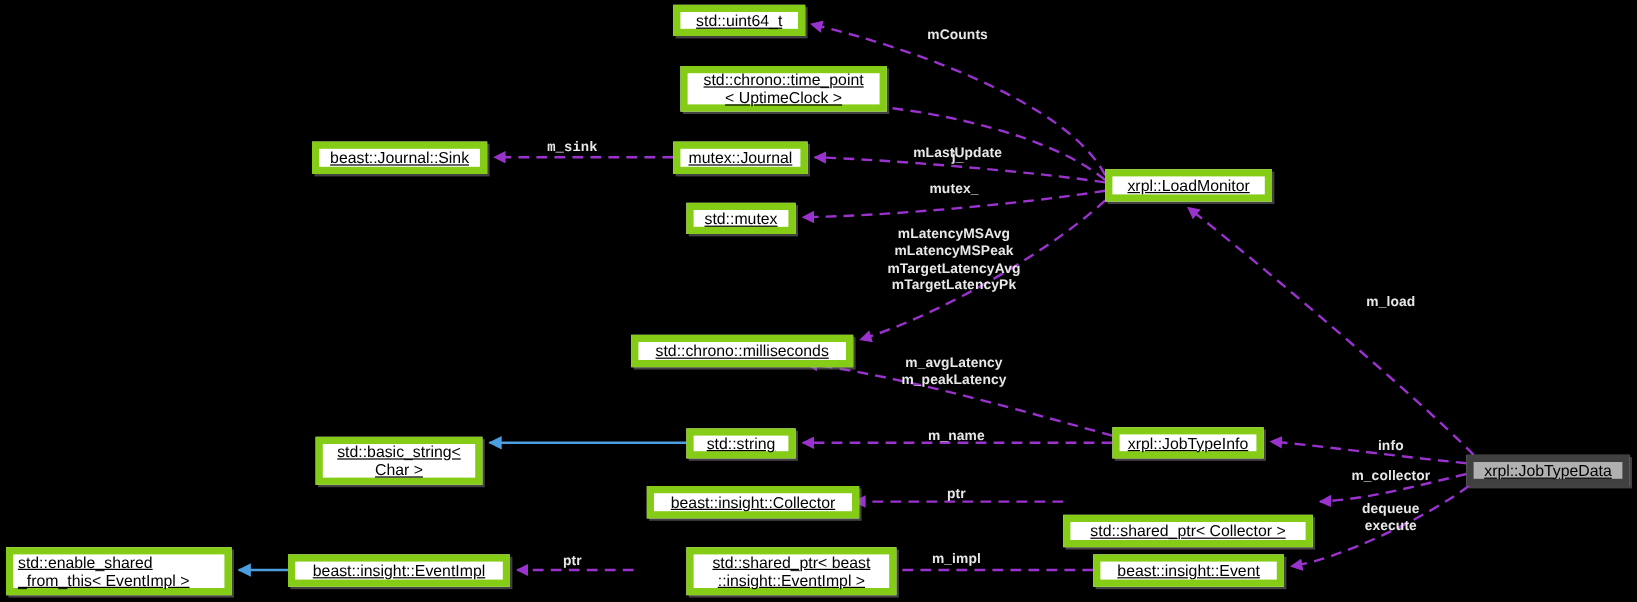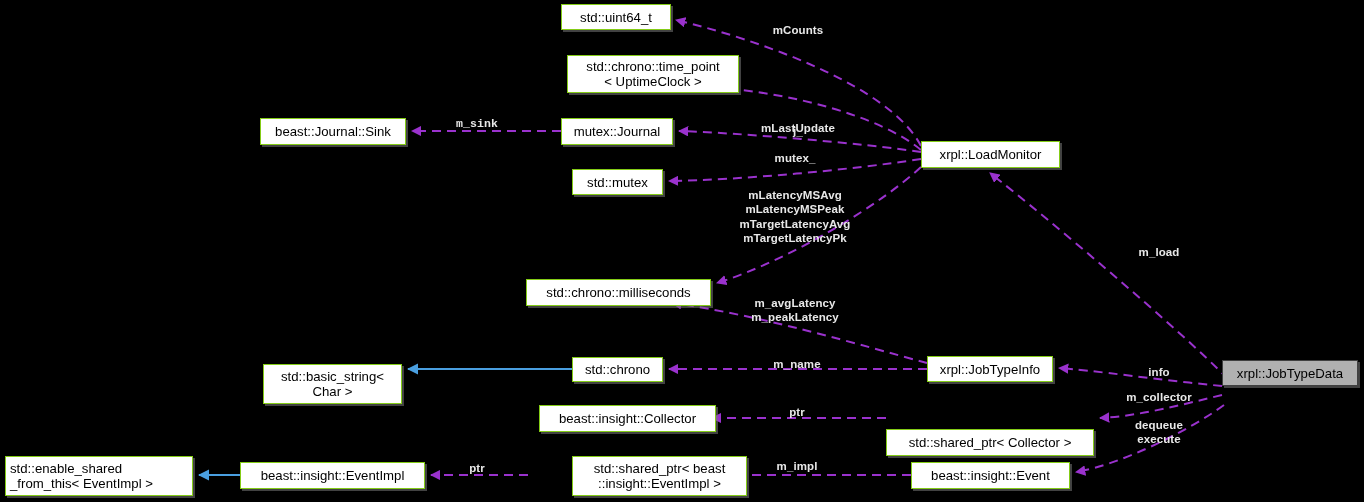--- a/index.html
+++ b/index.html
@@ -20,32 +20,33 @@
     left: 0;
     top: 0;
     width: 1364px;
     height: 502px;
     pointer-events: none;
   }
   .node {
     position: absolute;
     box-sizing: border-box;
     background: #ffffff;
-    border: 1px solid #84cc16;
+    border: 6px solid #84cc16;
     box-shadow: 2px 2px 0 rgba(120,120,120,0.55);
     display: flex;
     align-items: center;
     justify-content: center;
     text-align: center;
     color: #000000;
     font-size: 13.2px;
     line-height: 15px;
     white-space: pre-line;
     padding: 1px 4px;
     z-index: 5;
+    text-decoration: underline;
   }
   .node.focus {
     background: #b0b0b0;
     border-color: #404040;
   }
   .node.leftalign {
     justify-content: flex-start;
     text-align: left;
   }
   .edge-label {
@@ -100,23 +101,23 @@
       <div class="node" style="left: 561px; top: 4px; width: 110px; height: 26px;">std::uint64_t</div>
       <div class="node" style="left: 531px; top: 55px; width: 172px; height: 38px; margin-left: 36px;">std::chrono::time_point
 &lt; UptimeClock &gt;</div>
       <div class="node" style="left: 260px; top: 118px; width: 146px; height: 27px;">beast::Journal::Sink</div>
       <div class="node" style="left: 561px; top: 118px; width: 112px; height: 27px;">mutex::Journal</div>
       <div class="node" style="left: 572px; top: 169px; width: 91px; height: 26px;">std::mutex</div>
       <div class="node" style="left: 921px; top: 141px; width: 139px; height: 27px;">xrpl::LoadMonitor</div>
       <div class="node" style="left: 526px; top: 279px; width: 185px; height: 27px;">std::chrono::milliseconds</div>
       <div class="node" style="left: 263px; top: 364px; width: 139px; height: 40px;">std::basic_string&lt;
 Char &gt;</div>
-      <div class="node" style="left: 572px; top: 357px; width: 91px; height: 25px;">std::chrono</div>
+      <div class="node" style="left: 572px; top: 357px; width: 91px; height: 25px;">std::string</div>
       <div class="node" style="left: 927px; top: 356px; width: 126px; height: 26px;">xrpl::JobTypeInfo</div>
-      <div class="node focus" style="left: 1222px; top: 360px; width: 136px; height: 26px;">xrpl::JobTypeData</div>
+      <div class="node focus" style="left: 1222px; top: 379px; width: 136px; height: 26px;">xrpl::JobTypeData</div>
       <div class="node" style="left: 529px; top: 405px; width: 177px; height: 27px; margin-left: 10px;">beast::insight::Collector</div>
       <div class="node" style="left: 886px; top: 405px; width: 208px; height: 27px; margin-top: 24px;">std::shared_ptr&lt; Collector &gt;</div>
       <div class="node leftalign" style="left: 5px; top: 456px; width: 188px; height: 40px;">std::enable_shared
 _from_this&lt; EventImpl &gt;</div>
       <div class="node" style="left: 240px; top: 462px; width: 185px; height: 27px;">beast::insight::EventImpl</div>
       <div class="node" style="left: 528px; top: 456px; width: 175px; height: 40px; margin-left: 44px;">std::shared_ptr&lt; beast
 ::insight::EventImpl &gt;</div>
       <div class="node" style="left: 911px; top: 462px; width: 159px; height: 27px;">beast::insight::Event</div>
     </div>
   <div id="labels">

